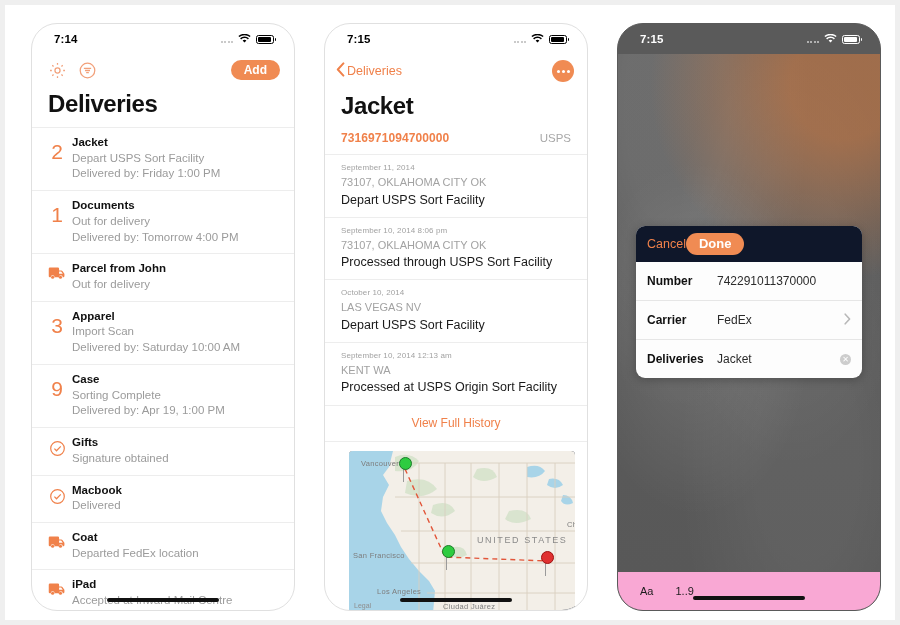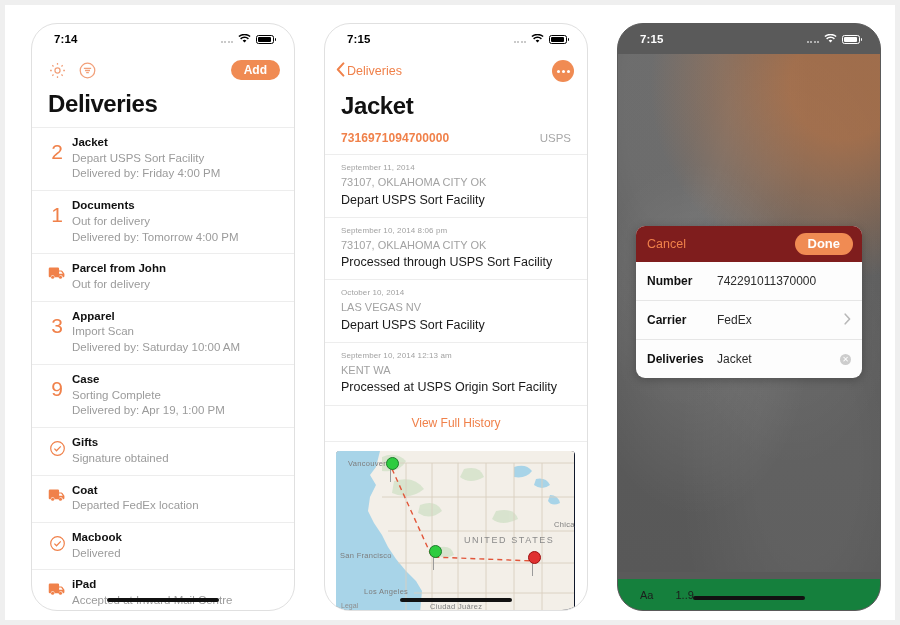--- a/index.html
+++ b/index.html
@@ -120,21 +120,21 @@
   .ev-date{font-size:8px;color:#a2a2a2;line-height:1.5;letter-spacing:0.1px;}
   .ev-loc{font-size:11px;color:#a2a2a2;line-height:1.5;}
   .ev-txt{font-size:12.5px;color:#1a1a1a;line-height:1.45;}
   .fullhist{
     text-align:center;color:#f0814a;font-size:12px;
     padding:10px 0 11px 0;border-bottom:1px solid #ededed;
   }
 
   
   .mapwrap{
-    margin:9px 12px 0 11px;height:162px;border-radius:4px;overflow:hidden;
+    margin:9px 12px 0 24px;height:162px;border-radius:4px;overflow:hidden;
     position:relative;background:#0f172a;
   }
   .mapsvg{position:absolute;left:0;top:0;}
   .maplbl{position:absolute;font-size:7.5px;color:#9b9b9b;letter-spacing:0.3px;white-space:nowrap;}
   .maplbl.dark{color:#7d7d7d;}
   .maplbl.big{font-size:9px;letter-spacing:1.6px;color:#8a8a8a;}
   .pin{position:absolute;width:11px;height:11px;border-radius:50%;border:1.5px solid #1c7c2a;background:#2ecc40;}
   .pin.red{background:#e03131;border-color:#9e1010;}
   .pinstick{position:absolute;width:1.2px;height:15px;background:#9a9a9a;}
   .legal{position:absolute;left:5px;bottom:4px;font-size:7px;color:#8e8e8e;}
@@ -150,43 +150,43 @@
       radial-gradient(ellipse at 72% 78%, rgba(255,255,255,0.05) 0 18%, rgba(0,0,0,0) 48%),
       linear-gradient(180deg,#5d5d5d 0%,#585858 100%);
     filter:blur(0.5px);
   }
   .sheet{
     position:absolute;left:18px;right:18px;top:202px;
     background:#fdfdfd;border-radius:9px;overflow:hidden;
     box-shadow:0 2px 10px rgba(0,0,0,0.25);
   }
   .sheet-head{
-    display:flex;align-items:center;justify-content:space-between;
-    background:#7f1d1d;padding:7px 9px 7px 11px;
+    display:flex;align-items:center;justify-content:flex-start;
+    background:#0f172a;padding:7px 9px 7px 11px;
   }
   .cancel{color:#f0814a;font-size:12.5px;}
   .done{
     background:#f08b53;color:#fff;font-size:13px;font-weight:600;
     border-radius:11px;padding:3px 13px;line-height:1.25;
   }
   .frow{
     display:flex;align-items:center;padding:9px 11px 9px 11px;
     border-bottom:1px solid #e6e6e6;min-height:20px;justify-content:space-between;
   }
   .frow:last-child{border-bottom:none;}
   .flabel{font-size:12px;font-weight:bold;color:#111;width:70px;min-width:70px;}
   .fval{font-size:12px;color:#2b2b2b;flex:1;}
   .chev{color:#b8b8b8;font-size:13px;}
   .clearx{
     width:11px;height:11px;border-radius:50%;background:#cdcdcd;color:#fff;
     font-size:8px;line-height:11px;text-align:center;
   }
   .kbbar{
-    position:absolute;left:0;right:0;bottom:0;height:31px;
-    background:#15803d;display:flex;align-items:center;gap:22px;padding-left:22px;
+    position:absolute;left:0;right:0;bottom:0;height:38px;
+    background:#f9a8d4;display:flex;align-items:center;gap:22px;padding-left:22px;
     box-sizing:border-box;
   }
   .kbbar span{font-size:11px;color:#1c1c1c;}
   .homebar{
     position:absolute;left:50%;transform:translateX(-50%);bottom:8px;
     width:112px;height:4px;border-radius:2px;background:#111;
   }
   .homebar.on-kb{bottom:10px;background:#111;}
 </style>
 </head>
@@ -238,21 +238,21 @@
 
     <div class="bigtitle">Deliveries</div>
 
     <div class="dlist">
 
       <div class="drow">
         <div class="dbadge num">2</div>
         <div class="dbody">
           <div class="dtitle">Jacket</div>
           <div class="dsub">Depart USPS Sort Facility</div>
-          <div class="dsub">Delivered by: Friday 4:00 PM</div>
+          <div class="dsub">Delivered by: Friday 1:00 PM</div>
         </div>
       </div>
 
       <div class="drow">
         <div class="dbadge num">1</div>
         <div class="dbody">
           <div class="dtitle">Documents</div>
           <div class="dsub">Out for delivery</div>
           <div class="dsub">Delivered by: Tomorrow 4:00 PM</div>
         </div>
@@ -298,42 +298,42 @@
             </svg>
         </div>
         <div class="dbody">
           <div class="dtitle">Gifts</div>
           <div class="dsub">Signature obtained</div>
         </div>
       </div>
 
       <div class="drow">
         <div class="dbadge">
+          <svg width="17" height="17" viewBox="0 0 24 24" fill="none" stroke="#f0814a" stroke-width="1.7">
+              <circle cx="12" cy="12" r="9.6"></circle>
+              <path d="M7.6 12.2 10.6 15.2 16.6 9"></path>
+            </svg>
+        </div>
+        <div class="dbody">
+          <div class="dtitle">Macbook</div>
+          <div class="dsub">Delivered</div>
+        </div>
+      </div>
+
+      <div class="drow">
+        <div class="dbadge">
           <svg width="18" height="14" viewBox="0 0 24 18" fill="#f0814a">
               <path d="M1 3.2A1.6 1.6 0 0 1 2.6 1.6h10.6A1.6 1.6 0 0 1 14.8 3.2v2.4h3.1c.5 0 1 .25 1.3.66l2.4 3.3c.2.3.3.6.3.95v2.9c0 .6-.5 1.1-1.1 1.1h-1.1a2.6 2.6 0 0 0-5.2 0H8.8a2.6 2.6 0 0 0-5.2 0H2.1A1.1 1.1 0 0 1 1 13.4Zm13.8 3.9v3h4.9l-2.2-3Z"></path>
               <circle cx="6.2" cy="14.6" r="2.1"></circle>
               <circle cx="16.6" cy="14.6" r="2.1"></circle>
             </svg>
         </div>
         <div class="dbody">
           <div class="dtitle">Coat</div>
           <div class="dsub">Departed FedEx location</div>
-        </div>
-      </div>
-
-      <div class="drow">
-        <div class="dbadge">
-          <svg width="17" height="17" viewBox="0 0 24 24" fill="none" stroke="#f0814a" stroke-width="1.7">
-              <circle cx="12" cy="12" r="9.6"></circle>
-              <path d="M7.6 12.2 10.6 15.2 16.6 9"></path>
-            </svg>
-        </div>
-        <div class="dbody">
-          <div class="dtitle">Macbook</div>
-          <div class="dsub">Delivered</div>
         </div>
       </div>
 
       <div class="drow">
         <div class="dbadge">
           <svg width="18" height="14" viewBox="0 0 24 18" fill="#f0814a">
               <path d="M1 3.2A1.6 1.6 0 0 1 2.6 1.6h10.6A1.6 1.6 0 0 1 14.8 3.2v2.4h3.1c.5 0 1 .25 1.3.66l2.4 3.3c.2.3.3.6.3.95v2.9c0 .6-.5 1.1-1.1 1.1h-1.1a2.6 2.6 0 0 0-5.2 0H8.8a2.6 2.6 0 0 0-5.2 0H2.1A1.1 1.1 0 0 1 1 13.4Zm13.8 3.9v3h4.9l-2.2-3Z"></path>
               <circle cx="6.2" cy="14.6" r="2.1"></circle>
               <circle cx="16.6" cy="14.6" r="2.1"></circle>
             </svg>

